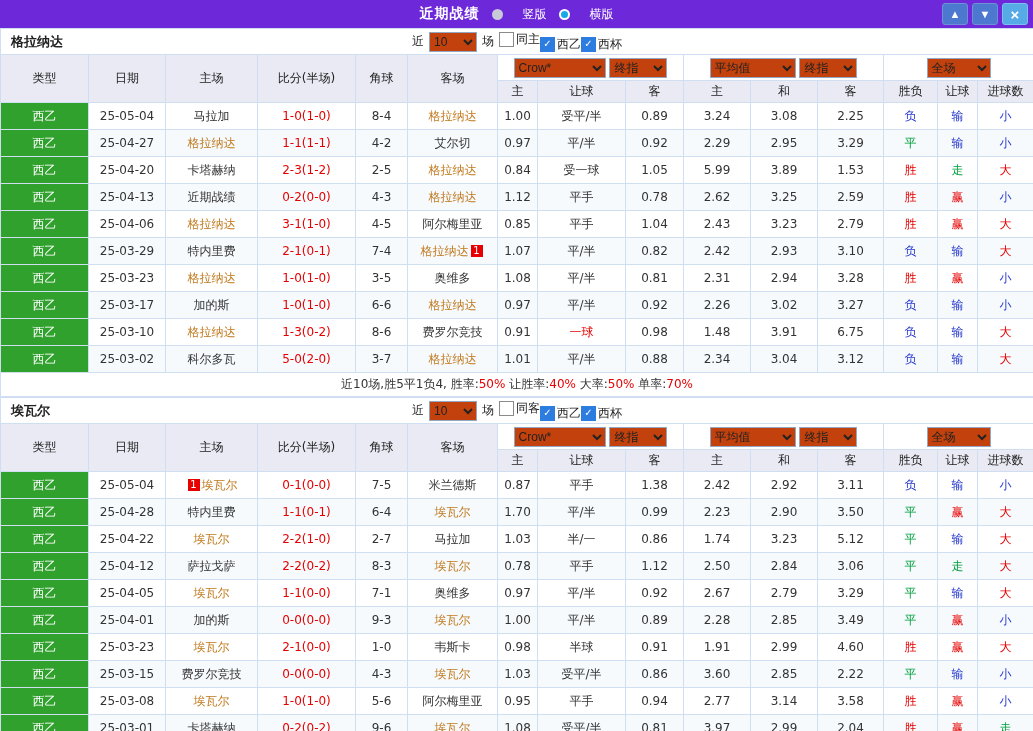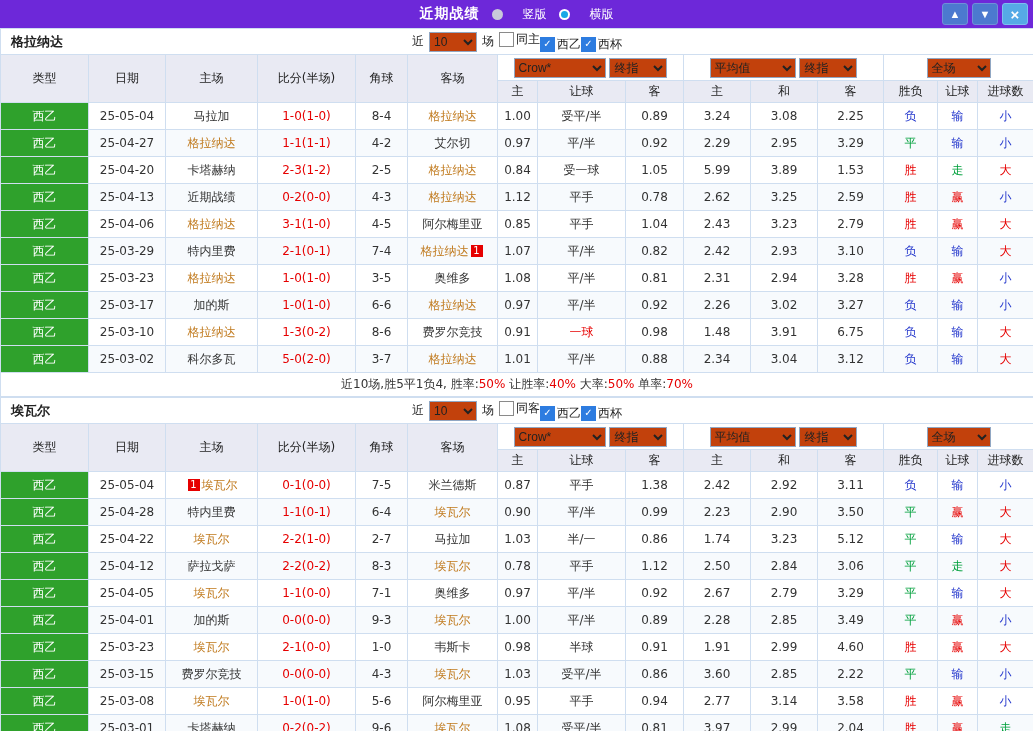--- a/index.html
+++ b/index.html
@@ -407,21 +407,21 @@
         <td class="c-blue">输</td>
         <td class="c-blue">小</td>
       </tr>
       <tr class="alt">
         <td class="type-cell">西乙</td>
         <td>25-04-28</td>
         <td><span>特内里费</span></td>
         <td class="c-red">1-1(0-1)</td>
         <td>6-4</td>
         <td><span class="team-hl">埃瓦尔</span></td>
-        <td>0.90</td>
+        <td>1.70</td>
         <td>平/半</td>
         <td>0.99</td>
         <td>2.23</td>
         <td>2.90</td>
         <td>3.50</td>
         <td class="c-green">平</td>
         <td class="c-red">赢</td>
         <td class="c-red">大</td>
       </tr>
       <tr>

